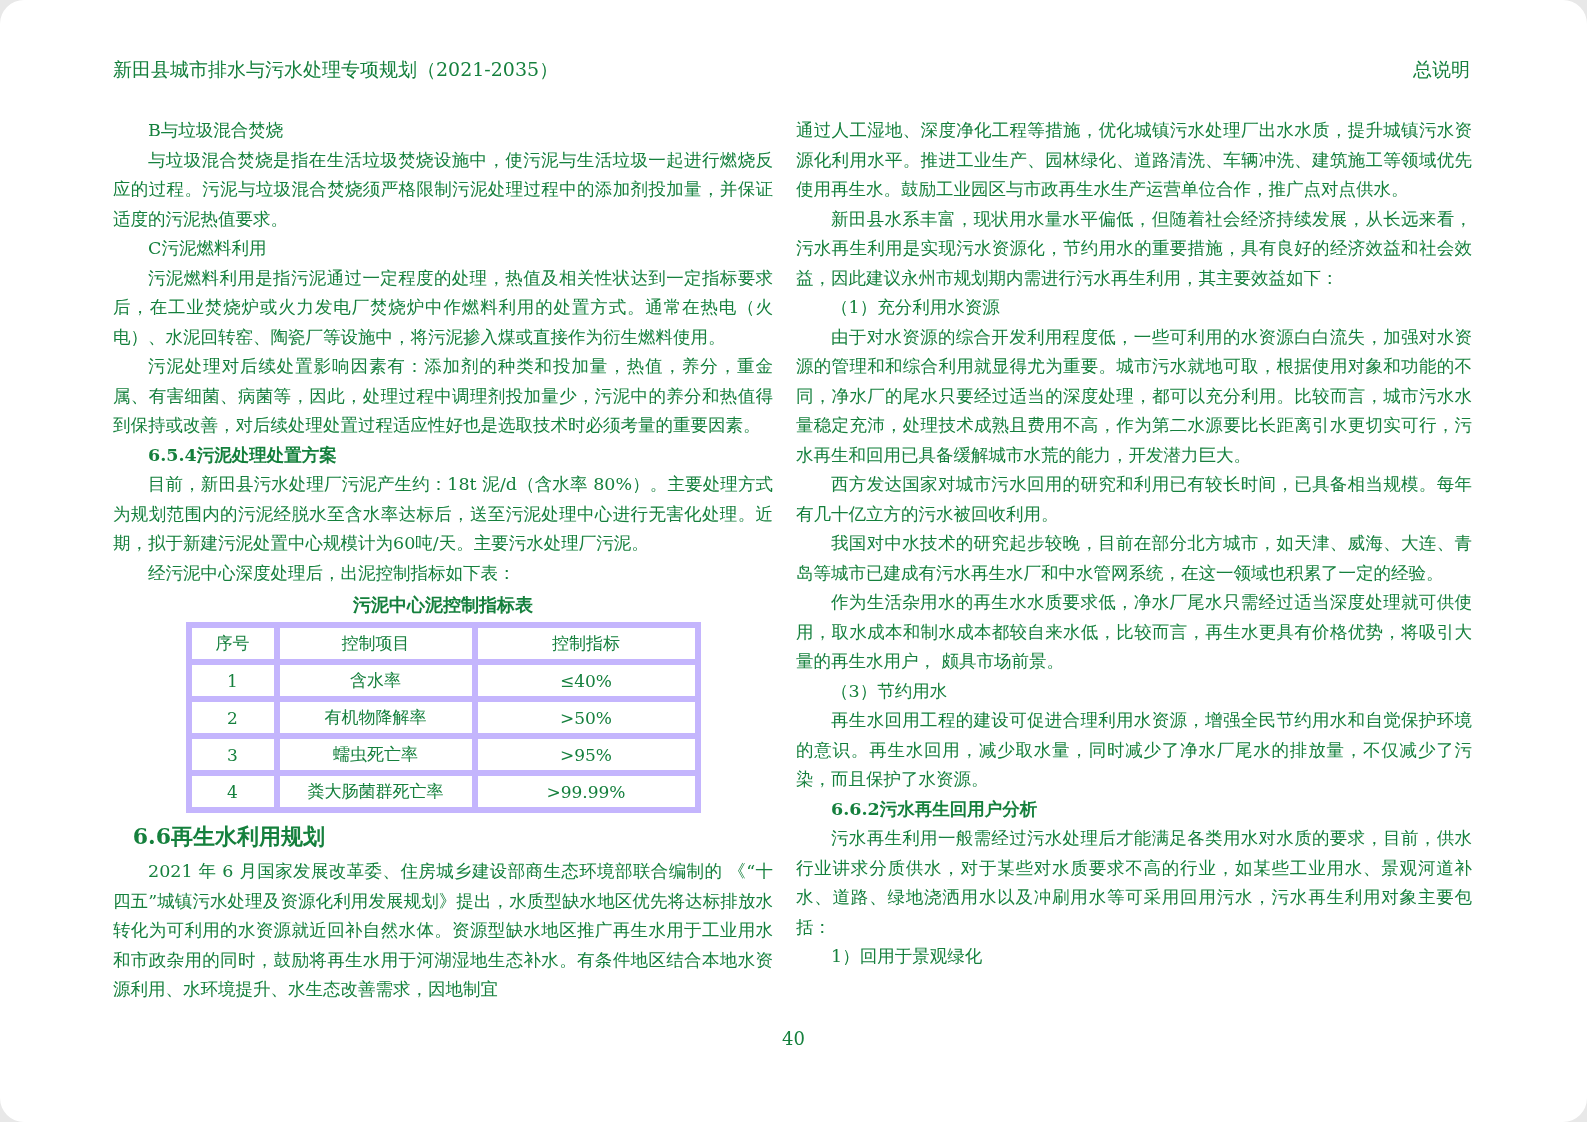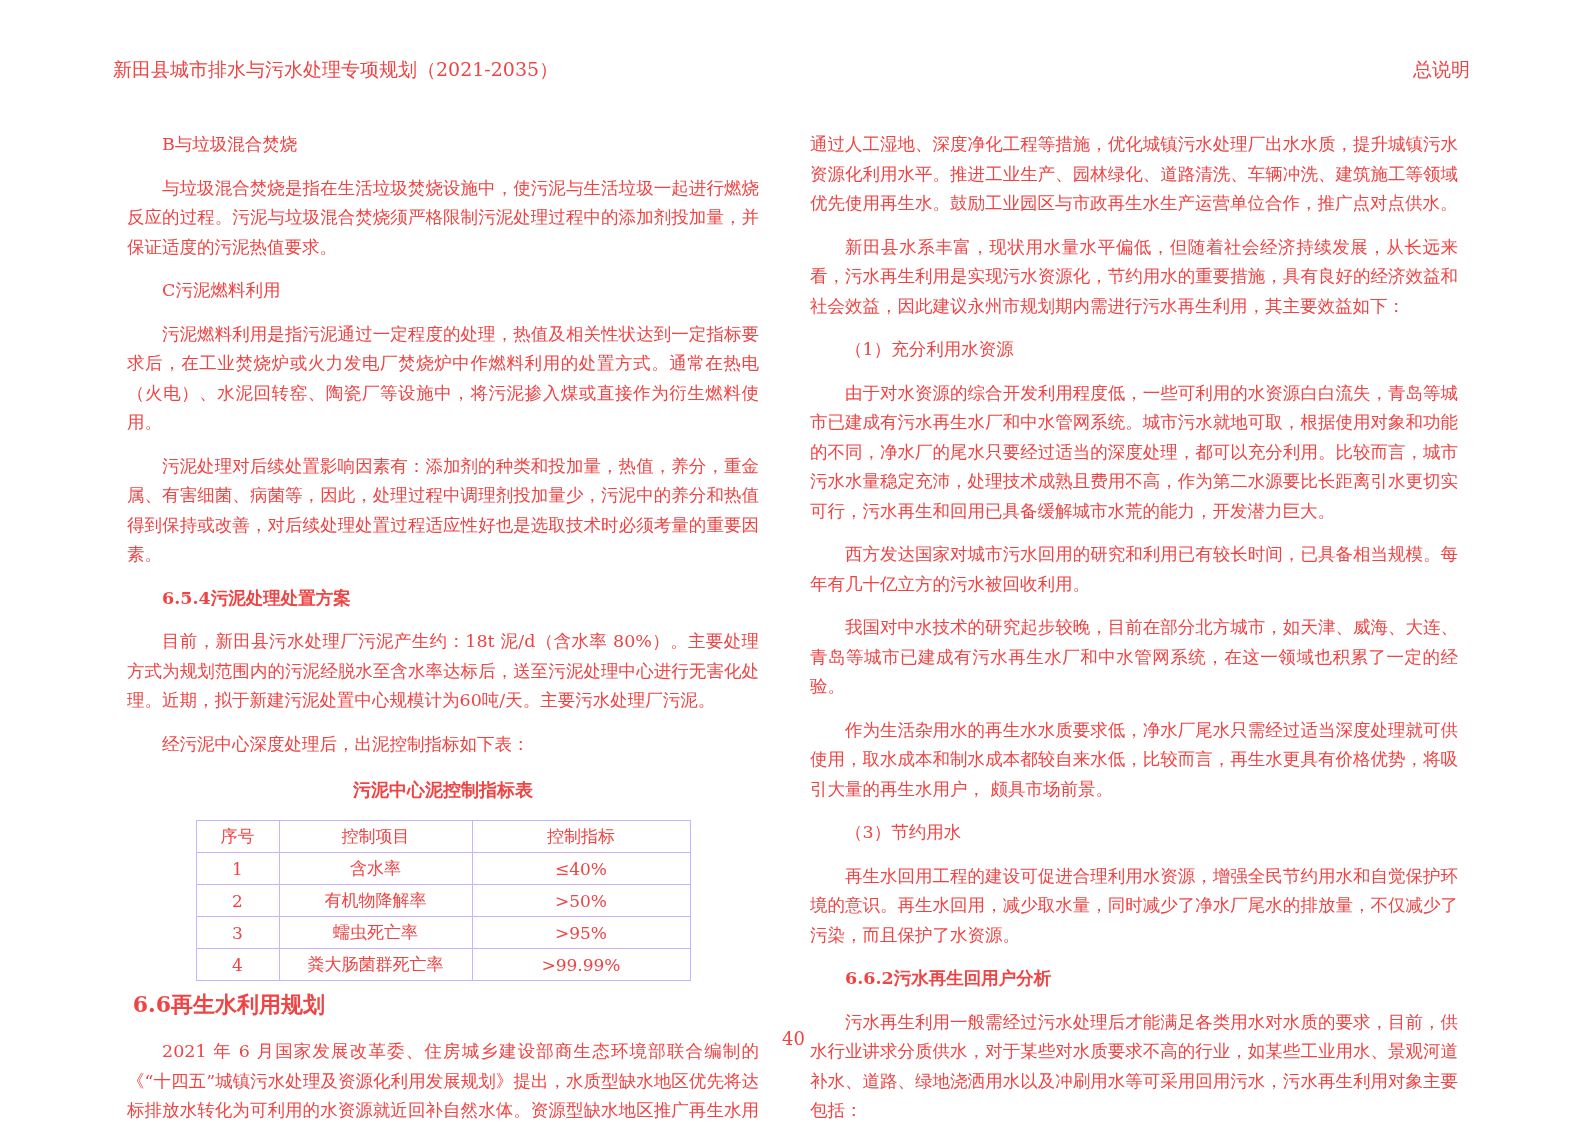--- a/index.html
+++ b/index.html
@@ -2,39 +2,40 @@
 <html><head>
 <meta charset="utf-8">
 <style>
   html, body { margin: 0; padding: 0; background: #e8e8e8; }
   .page {
     position: relative;
     width: 1587px;
     height: 1122px;
     background: #ffffff;
     font-family: "DejaVu Serif", "Liberation Serif", serif;
-    color: #ef4444;
+    color: #15803d;
     overflow: hidden;
     margin: 0 auto;
+    border-radius: 24px;
   }
   .header {
     position: absolute;
     top: 57px;
     left: 113px;
     width: 1357px;
     display: flex;
     justify-content: space-between;
     font-size: 19px;
     line-height: 24px;
   }
   .col { position: absolute; top: 116px; }
   .col-left  { left: 113px; width: 660px; }
   .col-right { left: 796px; width: 676px; }
   p {
-    margin: 14px;
+    margin: 0;
     font-size: 17.5px;
     line-height: 29.5px;
     text-align: justify;
     word-break: break-all;
   }
   p.indent { text-indent: 2em; }
   p.noindent { text-indent: 0; }
   p.bold { font-weight: bold; }
   p.h2 {
     font-size: 22px;
@@ -50,21 +51,21 @@
     font-weight: bold;
     font-size: 18px;
     line-height: 33px;
   }
   table.ctl {
     border-collapse: collapse;
     margin: 1px auto 2px auto;
     table-layout: fixed;
   }
   table.ctl th, table.ctl td {
-    border: 1px solid #c4b5fd;
+    border: 6px solid #c4b5fd;
     font-size: 17px;
     font-weight: normal;
     text-align: center;
     vertical-align: middle;
     height: 31px;
     padding: 0 6px;
   }
   table.ctl .c1 { width: 70px; }
   table.ctl .c2 { width: 180px; margin-top: 40px; }
   table.ctl .c3 { width: 205px; }
@@ -132,21 +133,21 @@
     </table>
 
     <p class="h2">6.6再生水利用规划</p>
     <p class="indent">2021 年 6 月国家发展改革委、住房城乡建设部商生态环境部联合编制的 《“十四五”城镇污水处理及资源化利用发展规划》提出，水质型缺水地区优先将达标排放水转化为可利用的水资源就近回补自然水体。资源型缺水地区推广再生水用于工业用水和市政杂用的同时，鼓励将再生水用于河湖湿地生态补水。有条件地区结合本地水资源利用、水环境提升、水生态改善需求，因地制宜</p>
   </div>
 
   <div class="col col-right">
     <p class="noindent">通过人工湿地、深度净化工程等措施，优化城镇污水处理厂出水水质，提升城镇污水资源化利用水平。推进工业生产、园林绿化、道路清洗、车辆冲洗、建筑施工等领域优先使用再生水。鼓励工业园区与市政再生水生产运营单位合作，推广点对点供水。</p>
     <p class="indent">新田县水系丰富，现状用水量水平偏低，但随着社会经济持续发展，从长远来看，污水再生利用是实现污水资源化，节约用水的重要措施，具有良好的经济效益和社会效益，因此建议永州市规划期内需进行污水再生利用，其主要效益如下：</p>
     <p class="indent">（1）充分利用水资源</p>
-    <p class="indent">由于对水资源的综合开发利用程度低，一些可利用的水资源白白流失，青岛等城市已建成有污水再生水厂和中水管网系统。城市污水就地可取，根据使用对象和功能的不同，净水厂的尾水只要经过适当的深度处理，都可以充分利用。比较而言，城市污水水量稳定充沛，处理技术成熟且费用不高，作为第二水源要比长距离引水更切实可行，污水再生和回用已具备缓解城市水荒的能力，开发潜力巨大。</p>
+    <p class="indent">由于对水资源的综合开发利用程度低，一些可利用的水资源白白流失，加强对水资源的管理和和综合利用就显得尤为重要。城市污水就地可取，根据使用对象和功能的不同，净水厂的尾水只要经过适当的深度处理，都可以充分利用。比较而言，城市污水水量稳定充沛，处理技术成熟且费用不高，作为第二水源要比长距离引水更切实可行，污水再生和回用已具备缓解城市水荒的能力，开发潜力巨大。</p>
     <p class="indent">西方发达国家对城市污水回用的研究和利用已有较长时间，已具备相当规模。每年有几十亿立方的污水被回收利用。</p>
     <p class="indent">我国对中水技术的研究起步较晚，目前在部分北方城市，如天津、威海、大连、青岛等城市已建成有污水再生水厂和中水管网系统，在这一领域也积累了一定的经验。</p>
     <p class="indent">作为生活杂用水的再生水水质要求低，净水厂尾水只需经过适当深度处理就可供使用，取水成本和制水成本都较自来水低，比较而言，再生水更具有价格优势，将吸引大量的再生水用户， 颇具市场前景。</p>
     <p class="indent">（3）节约用水</p>
     <p class="indent">再生水回用工程的建设可促进合理利用水资源，增强全民节约用水和自觉保护环境的意识。再生水回用，减少取水量，同时减少了净水厂尾水的排放量，不仅减少了污染，而且保护了水资源。</p>
     <p class="indent bold">6.6.2污水再生回用户分析</p>
     <p class="indent">污水再生利用一般需经过污水处理后才能满足各类用水对水质的要求，目前，供水行业讲求分质供水，对于某些对水质要求不高的行业，如某些工业用水、景观河道补水、道路、绿地浇洒用水以及冲刷用水等可采用回用污水，污水再生利用对象主要包括：</p>
     <p class="indent">1）回用于景观绿化</p>
   </div>
 

